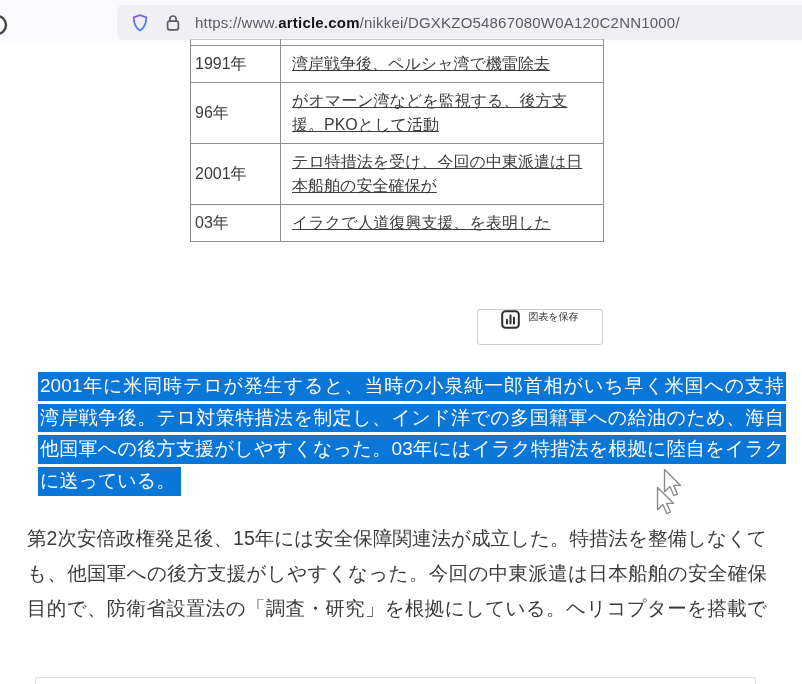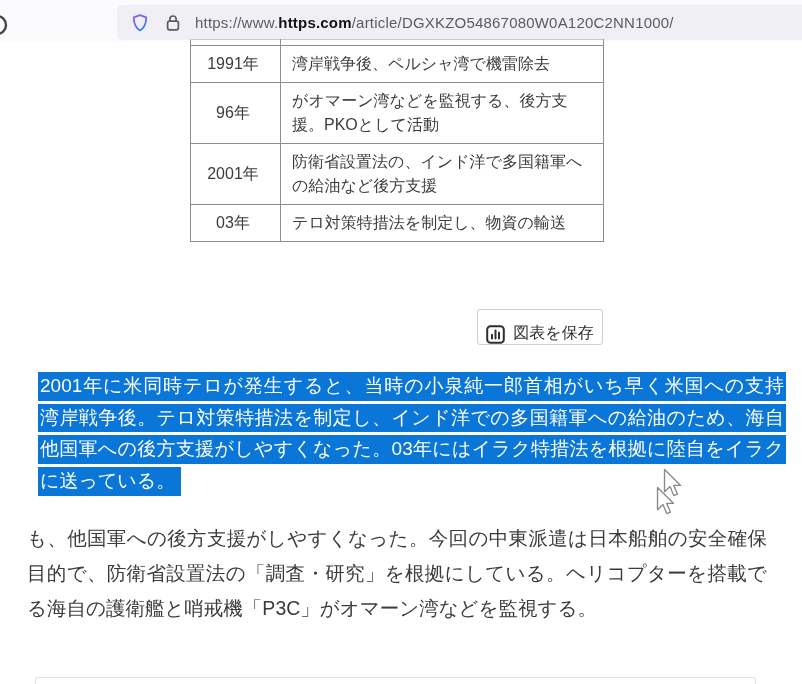--- a/index.html
+++ b/index.html
@@ -54,45 +54,46 @@
     color: #3c3c3c;
     background: #ffffff;
   }
   .history-table td {
     border: 1px solid #8f8f8f;
     line-height: 24px;
     vertical-align: middle;
   }
   .history-table td.year {
     width: 90px; min-width: 90px;
-    text-align: center;
+    text-align: left;
     padding: 6px 9px 6px 4px;
     box-sizing: border-box;
     white-space: nowrap;
   }
   .history-table td.event {
     width: 323px; min-width: 323px; max-width: 323px;
     padding: 6px 11px;
     box-sizing: border-box;
+    text-decoration: underline;
   }
   .history-table tr.partial td {
     height: 6px; padding: 0; line-height: 0;
     border-top: 1px solid #c9c9c9;
   }
 
   
   .save-chart-btn {
     position: absolute; left: 477px; top: 309px;
     width: 126px; height: 36px;
     background: #ffffff;
     border: 1px solid #cfcfcf;
     border-radius: 3px;
-    display: flex; align-items: flex-end; justify-content: center;
+    display: flex; align-items: flex-start; justify-content: center;
     gap: 8px;
-    font-size: 16px;
+    font-size: 10px;
     color: #2f2f2f;
     box-sizing: border-box;
     cursor: pointer;
     font-family: inherit;
     padding: 0;
   }
 
   
   .selected-paragraph {
     position: absolute; left: 38px; top: 372px;
@@ -171,45 +172,45 @@
         </defs>
         <path d="M10 2.2 L16.2 4.4 C16.2 10.2 14.6 14.6 10 17.4 C5.4 14.6 3.8 10.2 3.8 4.4 Z" fill="none" stroke="url(#shieldGrad)" stroke-width="1.8" stroke-linejoin="round"></path>
       </svg>
     </span>
     <span class="icon lock-wrap">
       <svg width="16" height="20" viewBox="0 0 16 20">
         <rect x="2.6" y="8.2" width="10.8" height="8.6" rx="2" fill="none" stroke="#5b5b66" stroke-width="1.7"></rect>
         <path d="M4.9 8.2 V6.1 a3.1 3.1 0 0 1 6.2 0 V8.2" fill="none" stroke="#5b5b66" stroke-width="1.7"></path>
       </svg>
     </span>
-    <span class="url-text"><span>https://www.</span><span class="domain">https.com</span><span>/article/DGXKZO54867080W0A120C2NN1000/</span></span>
+    <span class="url-text"><span>https://www.</span><span class="domain">article.com</span><span>/nikkei/DGXKZO54867080W0A120C2NN1000/</span></span>
   </div>
 </div>
 
 <table class="history-table">
   <tbody>
     <tr class="partial">
       <td class="year"></td>
       <td class="event"></td>
     </tr>
     <tr>
       <td class="year">1991年</td>
       <td class="event">湾岸戦争後、ペルシャ湾で機雷除去</td>
     </tr>
     <tr>
       <td class="year">96年</td>
       <td class="event">がオマーン湾などを監視する、後方支援。PKOとして活動</td>
     </tr>
     <tr>
       <td class="year">2001年</td>
-      <td class="event">防衛省設置法の、インド洋で多国籍軍への給油など後方支援</td>
+      <td class="event">テロ特措法を受け、今回の中東派遣は日本船舶の安全確保が</td>
     </tr>
     <tr>
       <td class="year">03年</td>
-      <td class="event">テロ対策特措法を制定し、物資の輸送</td>
+      <td class="event">イラクで人道復興支援、を表明した</td>
     </tr>
   </tbody>
 </table>
 
 <button class="save-chart-btn">
   <span style="display:inline-flex;">
     <svg width="19" height="19" viewBox="0 0 19 19">
       <rect x="1.2" y="1.2" width="16.6" height="16.6" rx="3.4" fill="none" stroke="#2f2f2f" stroke-width="2"></rect>
       <line x1="6" y1="13.6" x2="6" y2="9.8" stroke="#2f2f2f" stroke-width="2" stroke-linecap="round"></line>
       <line x1="9.5" y1="13.6" x2="9.5" y2="5.4" stroke="#2f2f2f" stroke-width="2" stroke-linecap="round"></line>
@@ -220,23 +221,23 @@
 </button>
 
 <div class="selected-paragraph">
   <div class="sel-line">2001年に米同時テロが発生すると、当時の小泉純一郎首相がいち早く米国への支持</div>
   <div class="sel-line">湾岸戦争後。テロ対策特措法を制定し、インド洋での多国籍軍への給油のため、海自</div>
   <div class="sel-line">他国軍への後方支援がしやすくなった。03年にはイラク特措法を根拠に陸自をイラク</div>
   <div class="sel-line last">に送っている。</div>
 </div>
 
 <div class="body-paragraph">
+  <div class="par-line">第2次安倍政権発足後、15年には安全保障関連法が成立した。特措法を整備しなくて</div>
   <div class="par-line">も、他国軍への後方支援がしやすくなった。今回の中東派遣は日本船舶の安全確保が</div>
   <div class="par-line">目的で、防衛省設置法の「調査・研究」を根拠にしている。ヘリコプターを搭載でき</div>
-  <div class="par-line last">る海自の護衛艦と哨戒機「P3C」がオマーン湾などを監視する。</div>
 </div>
 
 <div class="next-box"></div>
 
 <svg class="cursor cursor-upper" width="19" height="29" viewBox="0 0 12.5 19">
   <path d="M1 1 L1 15.6 L4.6 12.2 L7.1 18.1 L9.5 17.1 L7 11.4 L11.6 11.4 Z" fill="#ffffff" stroke="#8a8a8a" stroke-width="0.9" stroke-linejoin="round"></path>
 </svg>
 <svg class="cursor cursor-lower" width="19" height="29" viewBox="0 0 12.5 19">
   <path d="M1 1 L1 15.6 L4.6 12.2 L7.1 18.1 L9.5 17.1 L7 11.4 L11.6 11.4 Z" fill="#ffffff" stroke="#8a8a8a" stroke-width="0.9" stroke-linejoin="round"></path>
 </svg>

